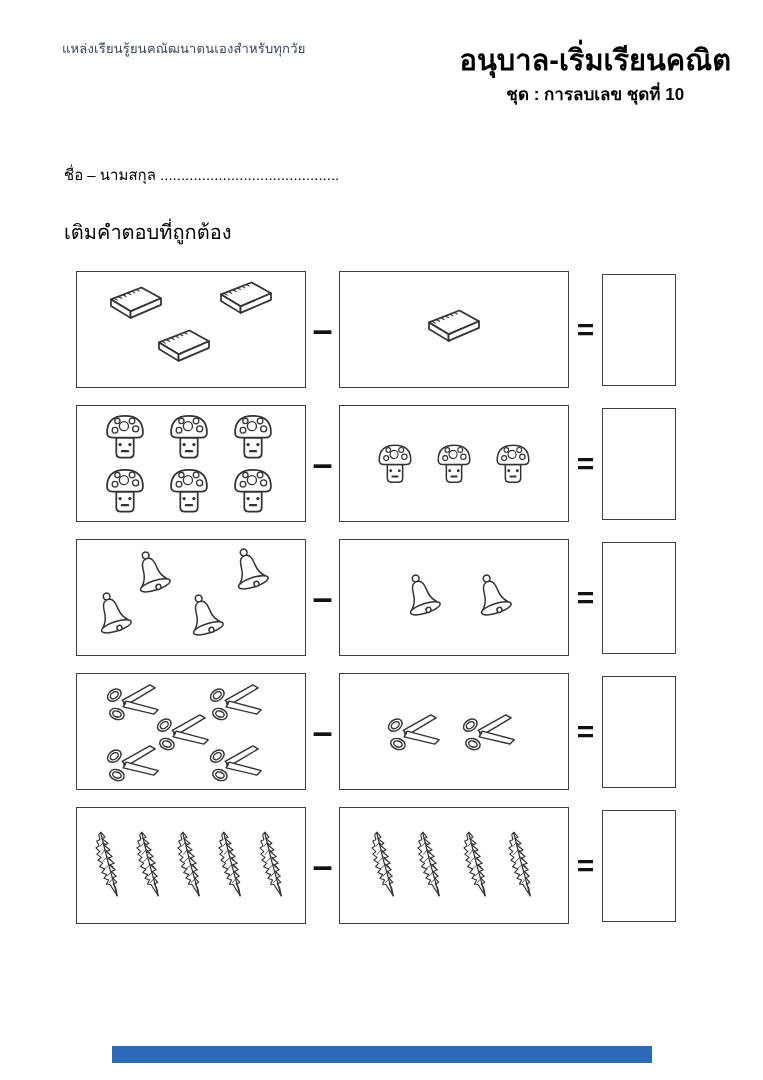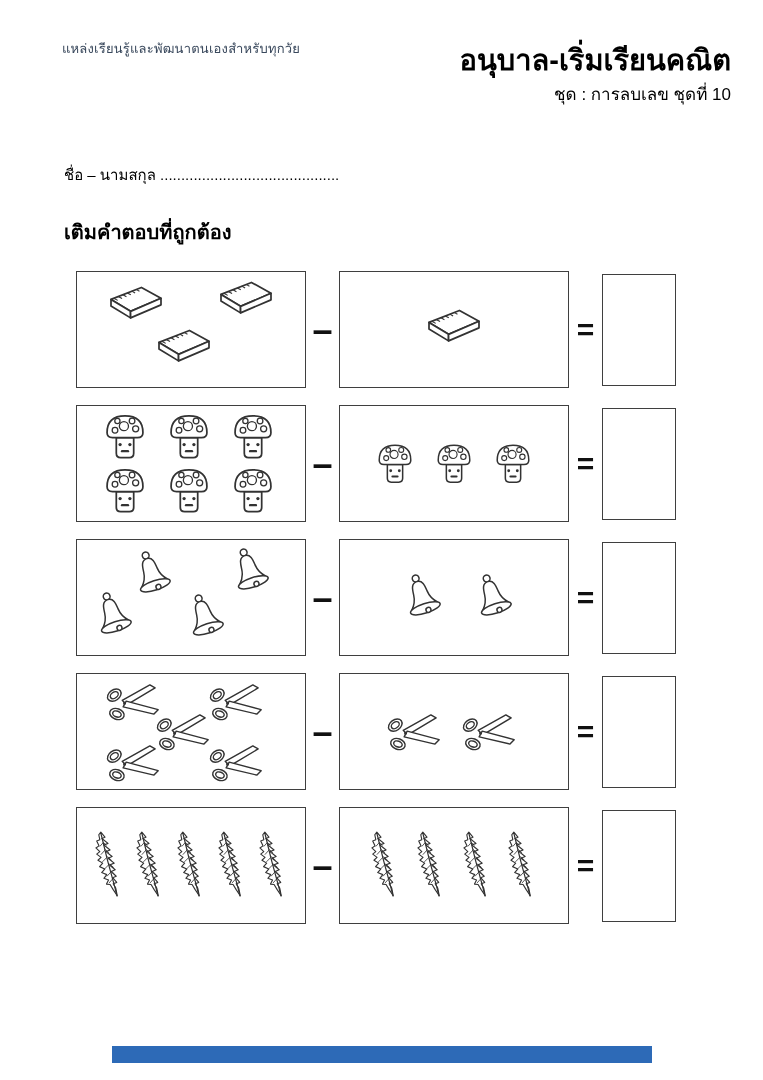--- a/index.html
+++ b/index.html
@@ -9,26 +9,26 @@
     overflow:hidden;
   }
   
   .logo{position:absolute;left:62px;top:34px;width:290px;}
   .logo-top{display:flex;align-items:center;}
   .logo-mark{flex:0 0 auto;margin-right:6px;}
   .logo-word{font-size:37px;font-weight:bold;letter-spacing:.5px;line-height:1;}
   .logo-word .c1{color:#2e3a4c;}
   .logo-word .c2{color:#58a7a2;}
   .logo-tagline{font-size:13px;color:#39485c;margin-top:4px;letter-spacing:.2px;}
-  .masthead{position:absolute;right:32px;top:44px;text-align:right;}
+  .masthead{position:absolute;right:32px;top:44px;text-align:center;}
   .masthead .title{font-size:29px;font-weight:bold;line-height:1.15;color:#000;}
-  .masthead .subtitle{font-size:17px;font-weight:normal;color:#000;margin-top:3px;}
+  .masthead .subtitle{font-size:17px;font-weight:bold;color:#000;margin-top:3px;}
   
   .name-line{position:absolute;left:64px;top:163px;font-size:15px;color:#000;}
-  .instruction{position:absolute;left:64px;top:216px;font-size:20px;font-weight:bold;color:#000;}
+  .instruction{position:absolute;left:64px;top:216px;font-size:20px;font-weight:normal;color:#000;}
   
   .rows{position:absolute;left:76px;top:271px;display:flex;flex-direction:column;gap:17px;}
   .row{display:flex;align-items:center;}
   .box-main{width:230px;height:117px;border:1.5px solid #3f3f3f;background:#fff;position:relative;box-sizing:border-box;}
   .op{width:33px;text-align:center;font-weight:900;color:#111;line-height:1;}
   .op.minus{font-size:36px;}
   .op.equals{font-size:30px;}
   .box-ans{width:74px;height:112px;border:1.5px solid #3f3f3f;background:#fff;box-sizing:border-box;}
   .icon-wrap{position:absolute;}
   .icon-wrap svg{display:block;}
@@ -94,21 +94,21 @@
       <path d="M12 3 C15 16 20 36 25.5 55 L27.8 64.5" fill="none" stroke="#333" stroke-width="1.2"></path>
       <g stroke="#333" stroke-width="0.8" fill="none">
         <path d="M14.5 12 L11 16 M16.5 19 L12 24 M18.5 26 L13.5 31 M20.5 33 L15.5 38 M22.5 40 L18 45 M24 47 L20 51.5"></path>
         <path d="M14.5 12 L17.5 15 M16.5 19 L20 22.5 M18.5 26 L22.5 29.5 M20.5 33 L24.5 36.5 M22.5 40 L25.6 43.5"></path>
       </g>
     </symbol>
   </defs>
 </svg>
 
 <div class="logo">
-  <div class="logo-tagline">แหล่งเรียนรู้และพัฒนาตนเองสำหรับทุกวัย</div>
+  <div class="logo-tagline">แหล่งเรียนรู้ยนคณัฒนาตนเองสำหรับทุกวัย</div>
 </div>
 
 <div class="masthead">
   <div class="title">อนุบาล-เริ่มเรียนคณิต</div>
   <div class="subtitle">ชุด : การลบเลข ชุดที่ 10</div>
 </div>
 
 <div class="name-line">
   <span>ชื่อ – นามสกุล</span>
   <span>...........................................</span>

